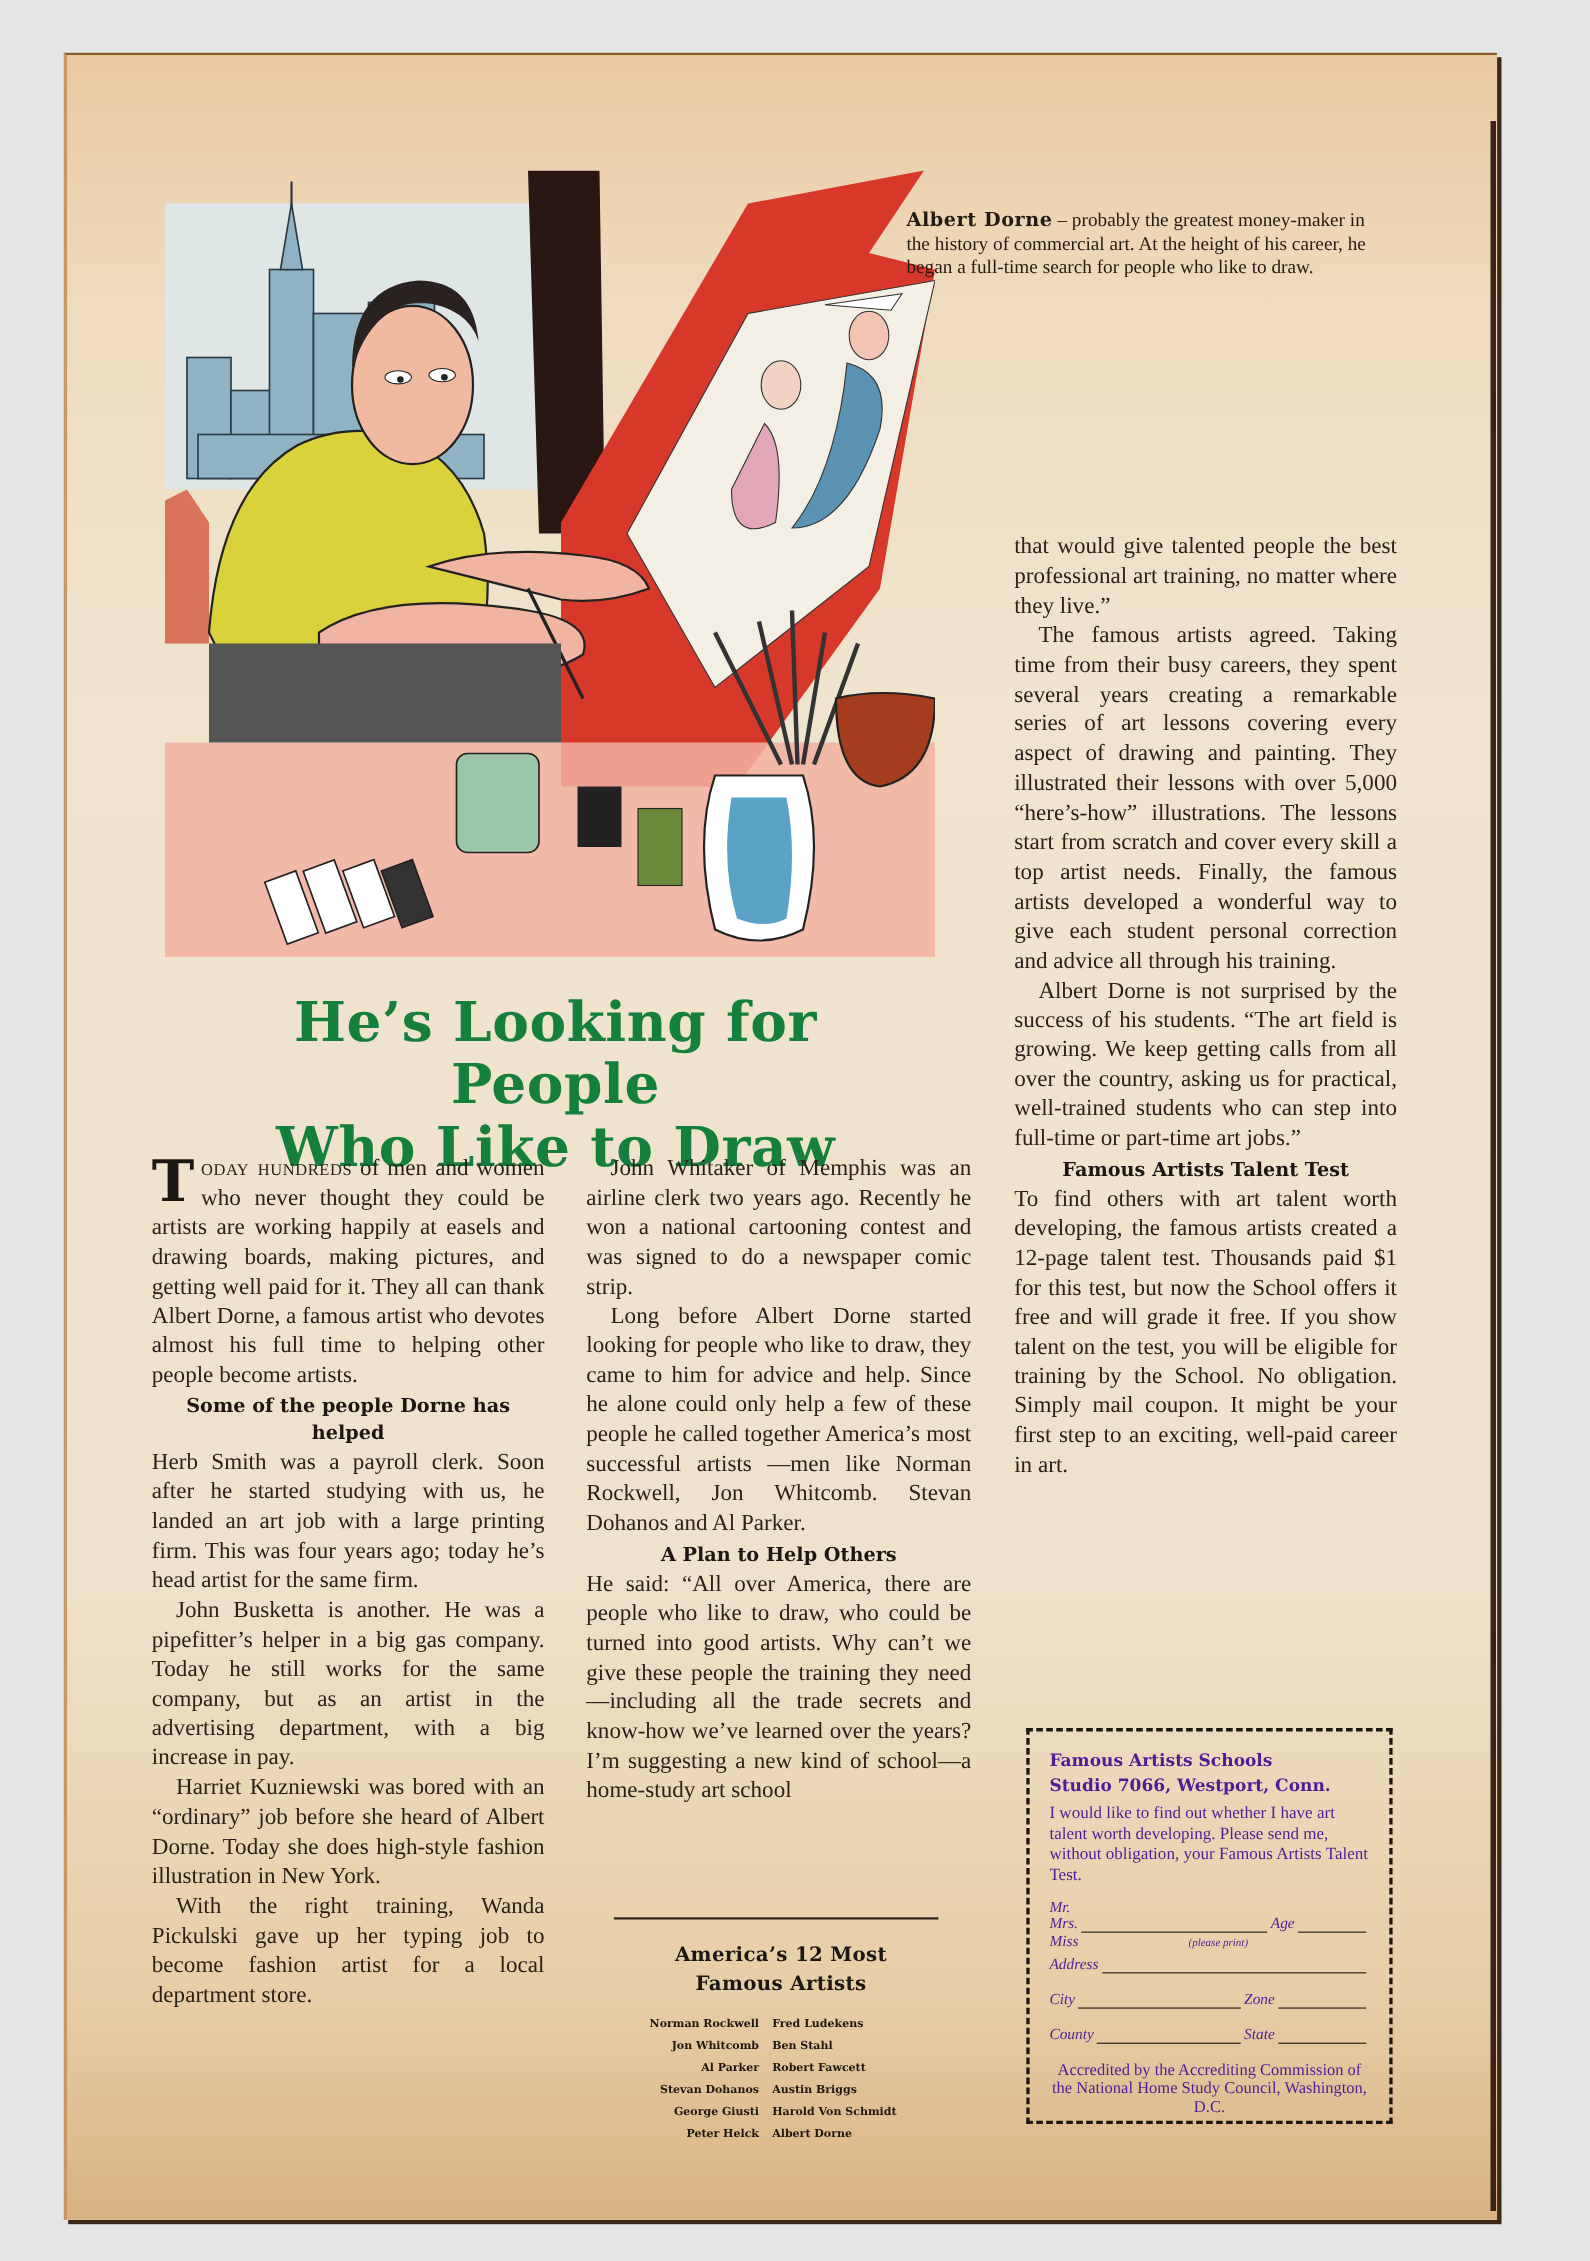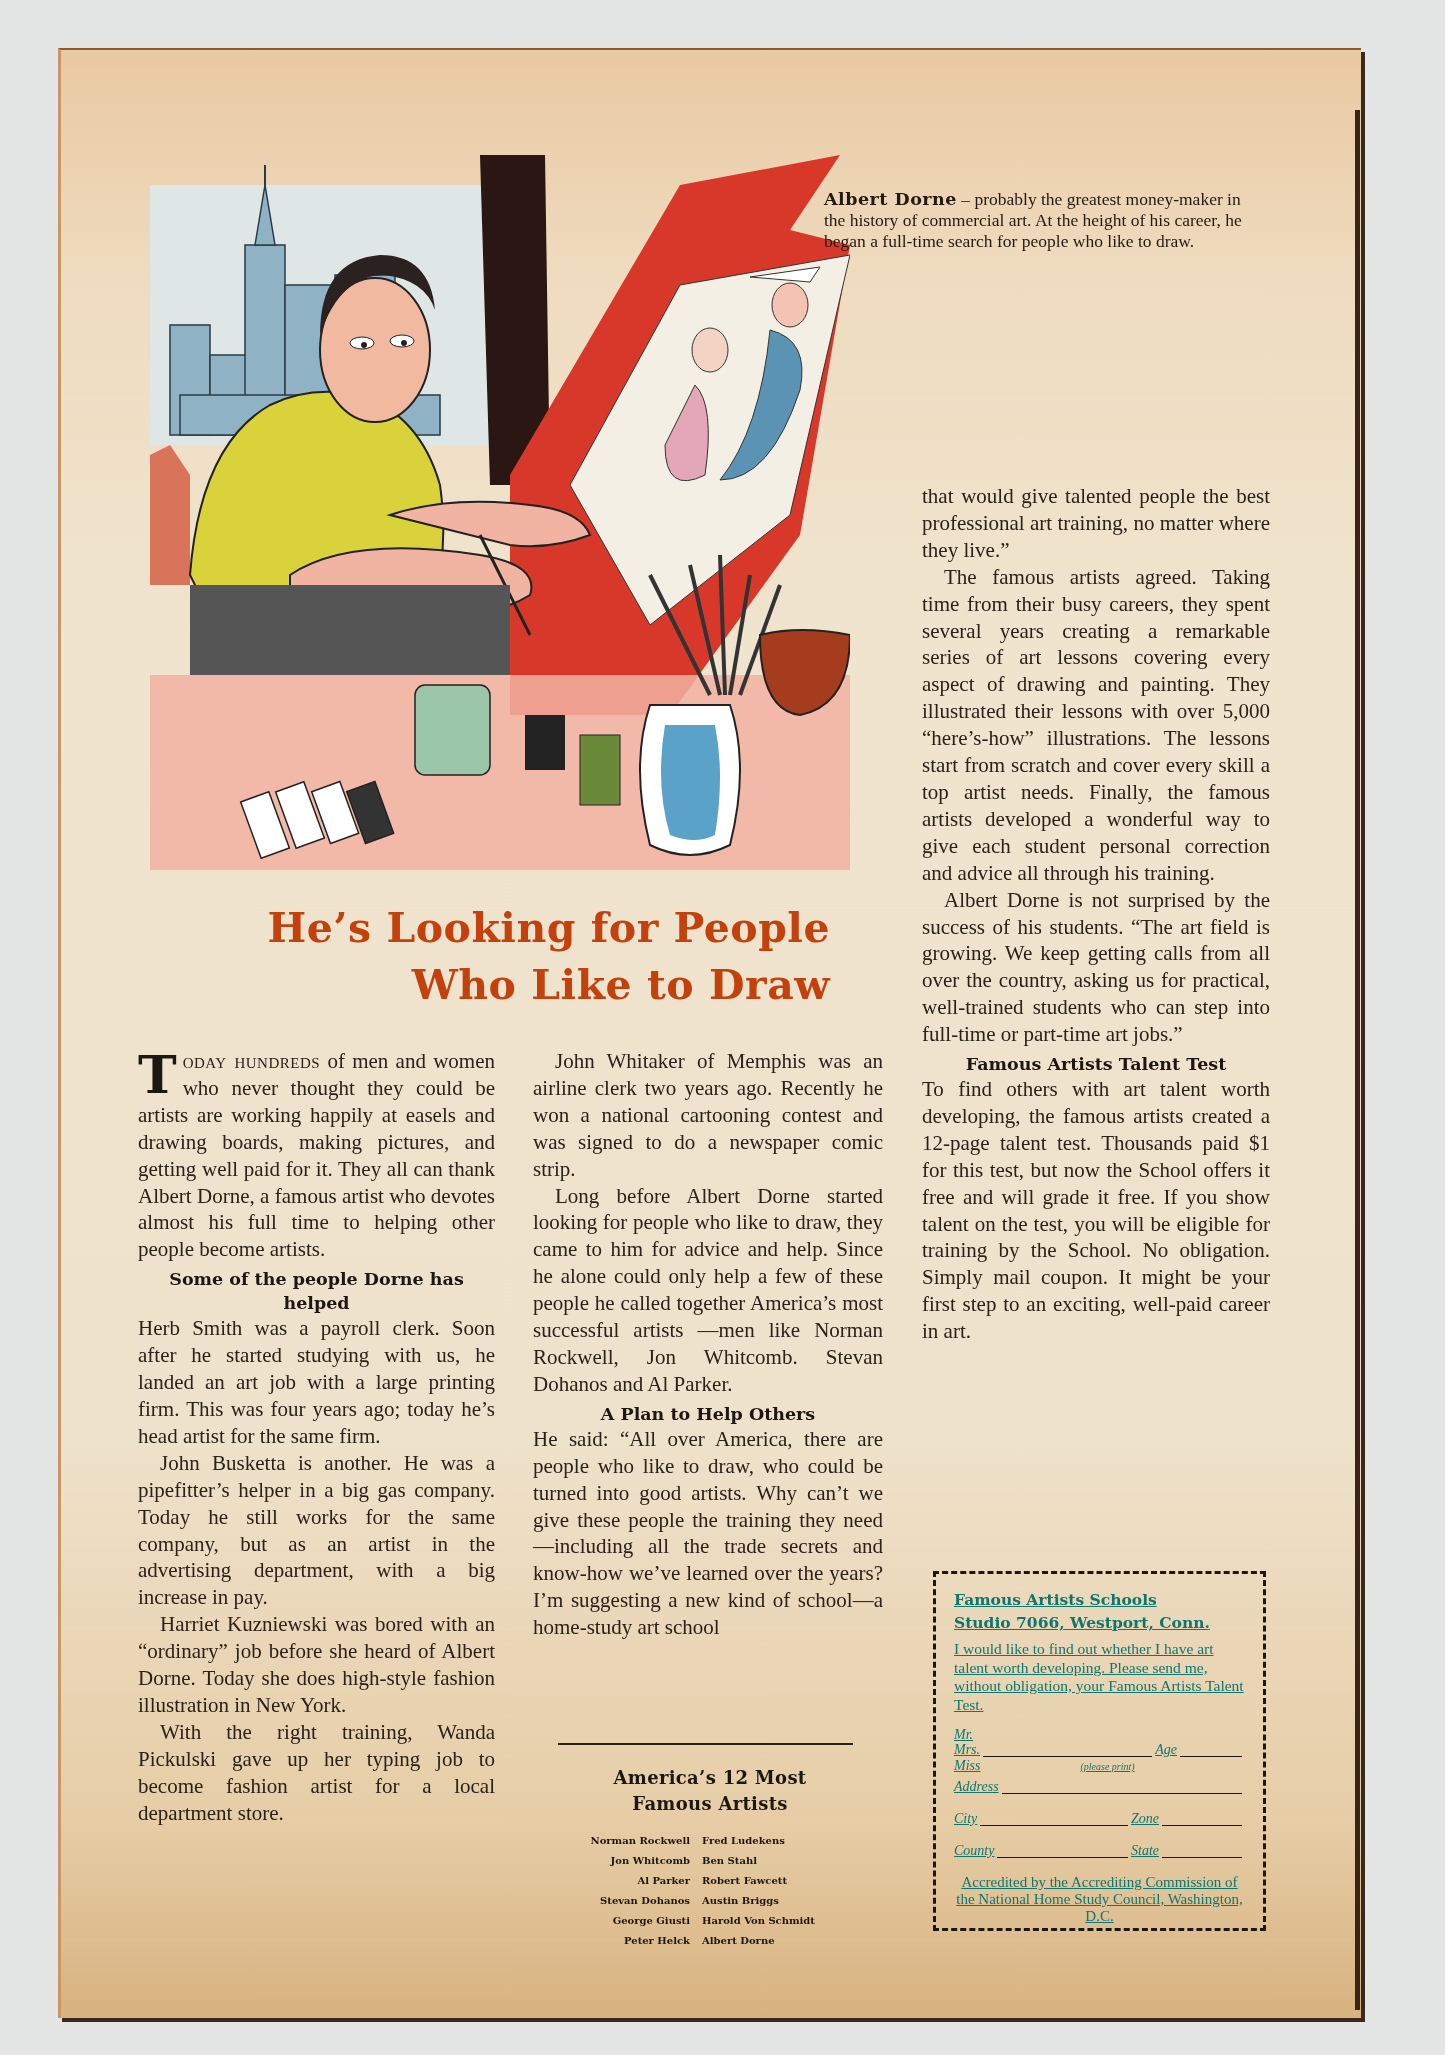--- a/index.html
+++ b/index.html
@@ -2,36 +2,36 @@
 <html><head>
 <meta charset="utf-8">
 <style>
   html,body{margin:0;padding:0;}
   body{width:1445px;height:2055px;background:#e4e6e6;position:relative;overflow:hidden;font-family:"Liberation Serif","DejaVu Serif",serif;}
   .page{position:absolute;left:58px;top:48px;width:1300px;height:1968px;background:linear-gradient(180deg,#e9c9a2 0%,#efdcc0 12%,#f0e4cf 30%,#efe2cc 70%,#e6cda6 90%,#d8b280 100%);border-top:2px solid #8a5a2e;border-left:3px solid #c79866;box-shadow:4px 4px 0 #3a2a1c;}
   .spine{position:absolute;left:1355px;top:110px;width:5px;height:1900px;background:#3a2418;}
   .illus{position:absolute;left:150px;top:155px;width:700px;height:715px;}
   .caption{position:absolute;left:824px;top:189px;width:420px;font-size:17.5px;line-height:21px;color:#231a12;}
   .caption b{font-family:"DejaVu Serif",serif;font-weight:bold;letter-spacing:.5px;}
-  .headline{position:absolute;left:180px;top:900px;width:650px;text-align:right;font-family:"DejaVu Serif",serif;font-weight:bold;font-size:41px;line-height:57px;color:#c2410c;letter-spacing:.5px;}
+  .headline{position:absolute;left:180px;top:900px;width:650px;text-align:center;font-family:"DejaVu Serif",serif;font-weight:bold;font-size:50px;line-height:57px;color:#15803d;letter-spacing:.5px;}
   .col{position:absolute;font-size:21px;line-height:26.9px;color:#2a2119;text-align:justify;}
   .col p{margin:0;text-indent:22px;}
   .col p.noind{text-indent:0;}
   .col h4{margin:4px 0 0 0;font-family:"DejaVu Serif",serif;font-weight:bold;font-size:17.5px;line-height:24px;color:#1d1712;text-align:center;}
   .dropcap{float:left;font-family:"DejaVu Serif",serif;font-weight:bold;font-size:52px;line-height:46px;margin:4px 6px 0 0;color:#1d1712;}
   .sc{font-variant:small-caps;letter-spacing:.5px;}
   .c1{left:138px;top:1048px;width:357px;}
   .c2{left:533px;top:1048px;width:350px;}
   .c3{left:922px;top:483px;width:348px;}
   .rule{position:absolute;left:558px;top:1743px;width:295px;height:2px;background:#2a2119;}
   .famous{position:absolute;left:520px;top:1765px;width:380px;font-family:"DejaVu Serif",serif;font-weight:bold;color:#1d1712;}
   .famous .t{text-align:center;font-size:18px;line-height:26px;letter-spacing:.3px;}
   .famous .grid{display:grid;grid-template-columns:170px 190px;column-gap:12px;margin-top:14px;font-size:10px;line-height:20px;}
   .famous .l{text-align:right;}
-  .coupon{position:absolute;left:933px;top:1571px;width:333px;height:360px;border:3px dashed #1d1712;padding:14px 18px;box-sizing:border-box;color:#0f766e;text-decoration:underline;}
+  .coupon{position:absolute;left:933px;top:1571px;width:333px;height:360px;border:3px dashed #1d1712;padding:14px 18px;box-sizing:border-box;color:#4c1d95;}
   .coupon .h{font-family:"DejaVu Serif",serif;font-weight:bold;font-size:15.5px;line-height:23px;}
   .coupon .body{font-size:15.5px;line-height:18.5px;margin-top:6px;}
   .field{display:flex;align-items:flex-end;font-style:italic;font-size:14px;line-height:14px;margin-top:6px;}
   .field .line{flex:1;border-bottom:1.5px solid #1d1712;height:12px;margin:0 3px;}
   .field .short{width:62px;flex:none;}
   .hint{font-style:italic;font-size:10px;padding-left:100px;margin-top:2px;}
   .accr{text-align:center;font-size:15px;line-height:17px;margin-top:16px;}
 </style>
 </head>
 <body>

